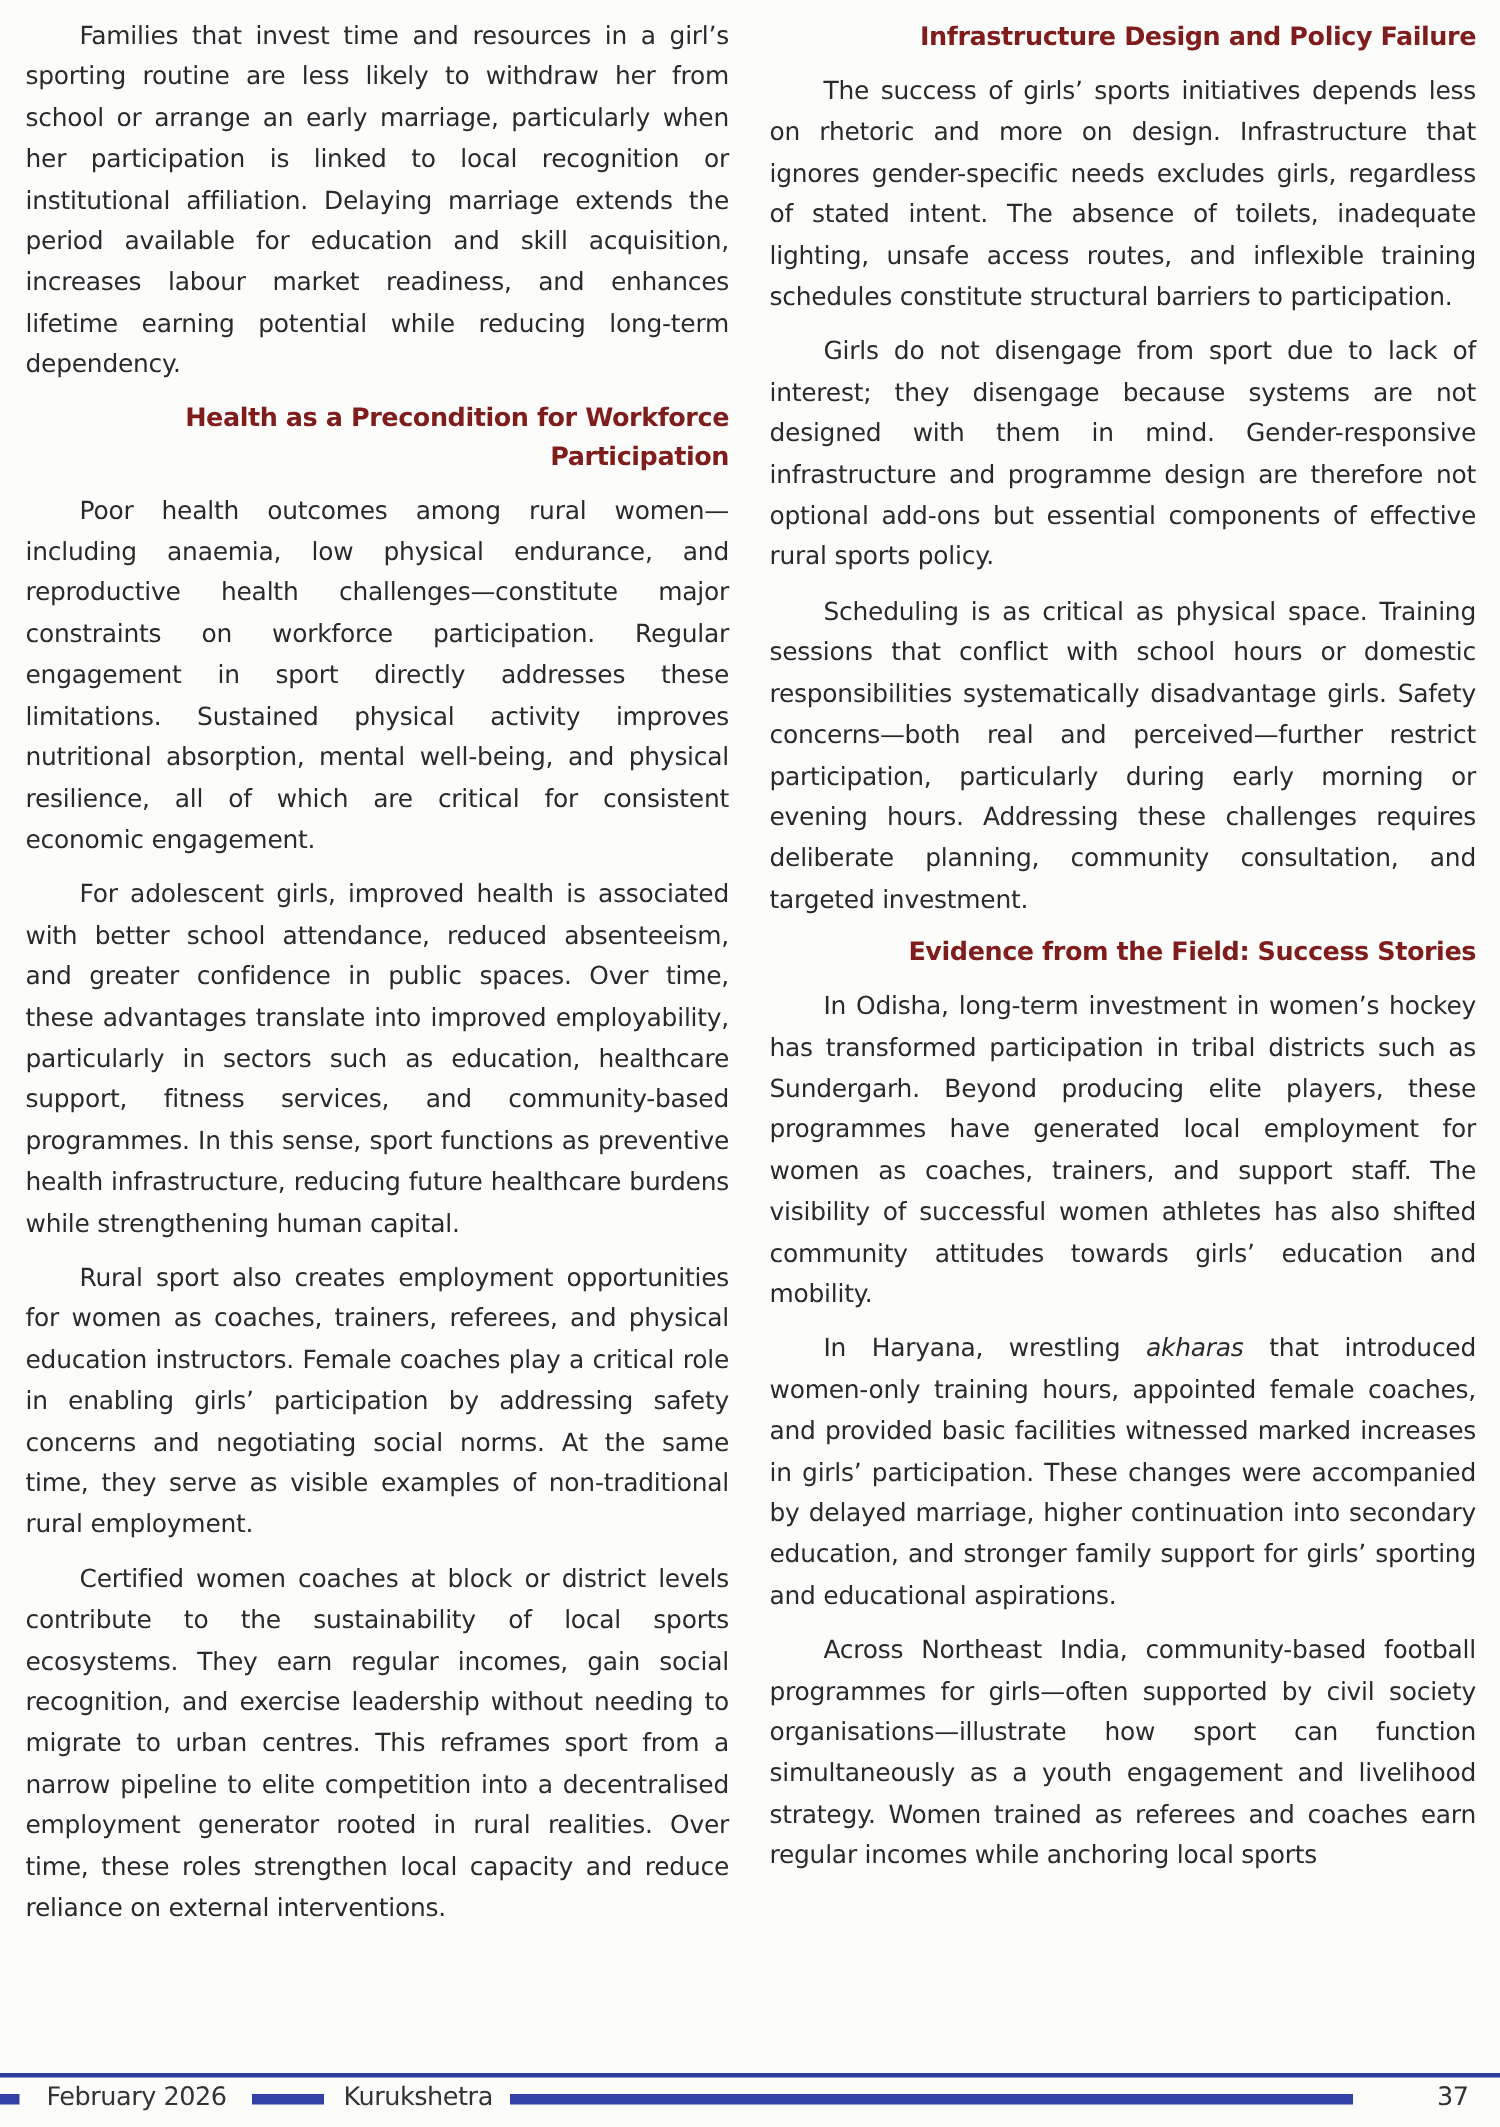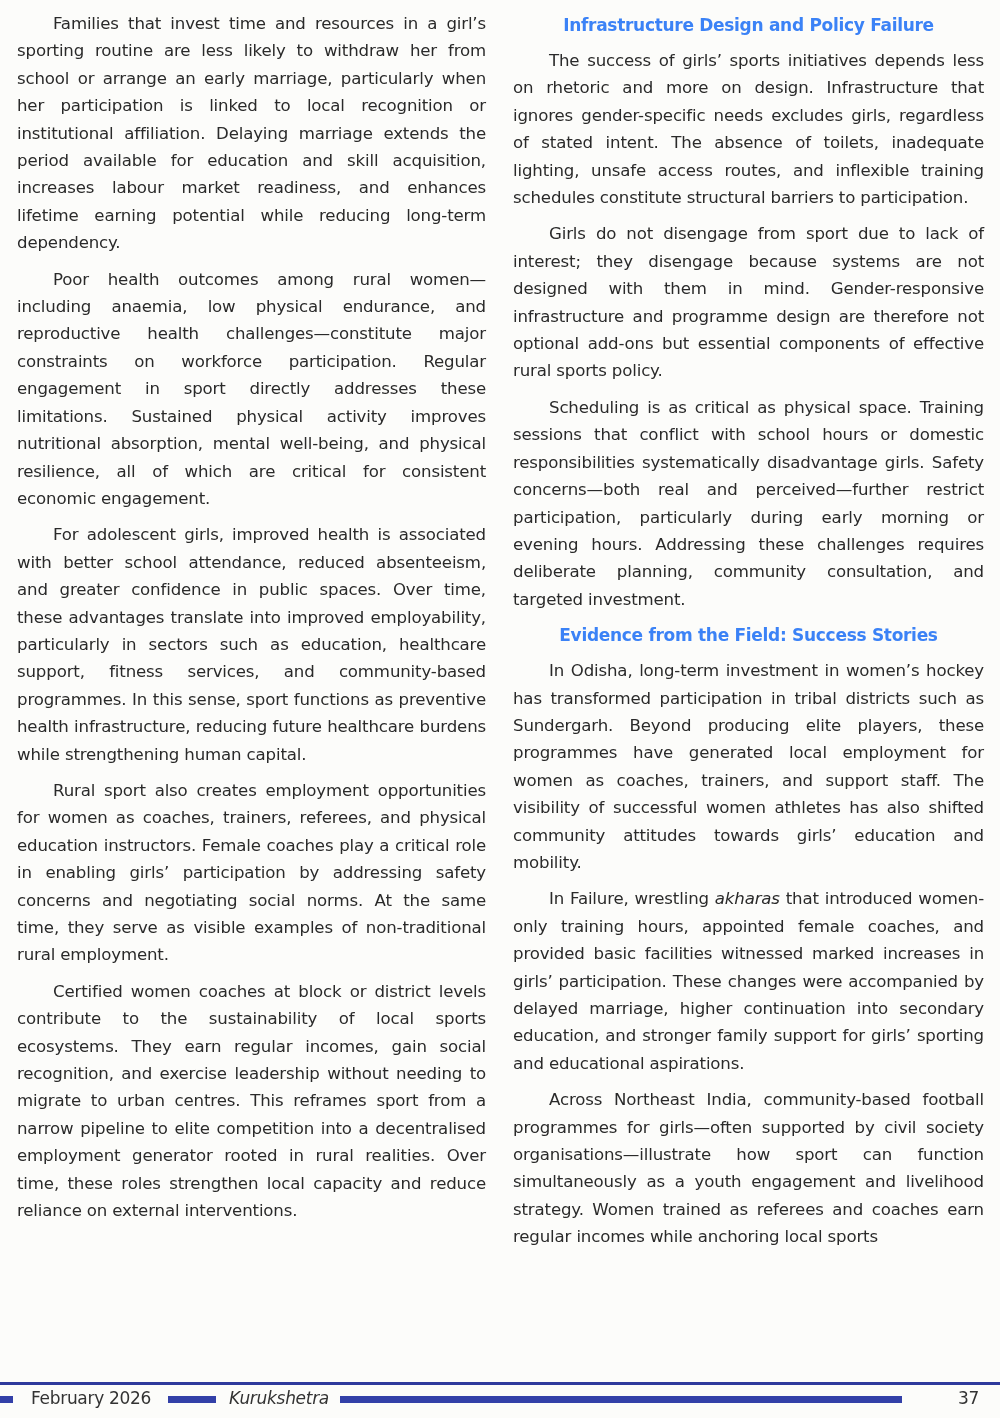--- a/index.html
+++ b/index.html
@@ -12,57 +12,58 @@
   .col {
     position: absolute; top: 10px;
     font-size: 16.6px; line-height: 27.4px;
     text-align: justify; letter-spacing: -0.15px;
   }
   .col.left { left: 17px; width: 469px; }
   .col.right { left: 513px; width: 471px; }
   .col p { margin: 0 0 9px 0; text-indent: 36px; }
   .col h2 {
     margin: 0 0 9px 0; font-size: 17px; font-weight: bold;
-    color: #3b82f6; line-height: 26px; letter-spacing: -0.3px; text-align: center;
+    color: #7f1d1d; line-height: 26px; letter-spacing: -0.3px; text-align: right;
   }
   .col.right h2:first-child { margin-top: 2px; }
   .footer-rule {
     position: absolute; left: 0; top: 1382px; width: 1000px; height: 3px;
     background: #2e3a9c;
   }
   .footer { position: absolute; left: 0; top: 1387px; width: 868px; height: 26px; }
   .footer .bar { position: absolute; top: 9px; height: 7px; background: #3340a8; }
   .footer .txt {
     position: absolute; top: 1px; font-size: 17px; color: #333;
     font-family: "DejaVu Sans", sans-serif; letter-spacing: -0.3px;
   }
 </style>
 </head>
 <body>
 
 <div class="col left">
   <p>Families that invest time and resources in a girl’s sporting routine are less likely to withdraw her from school or arrange an early marriage, particularly when her participation is linked to local recognition or institutional affiliation. Delaying marriage extends the period available for education and skill acquisition, increases labour market readiness, and enhances lifetime earning potential while reducing long-term dependency.</p>
+  <h2>Health as a Precondition for Workforce Participation</h2>
   <p>Poor health outcomes among rural women—including anaemia, low physical endurance, and reproductive health challenges—constitute major constraints on workforce participation. Regular engagement in sport directly addresses these limitations. Sustained physical activity improves nutritional absorption, mental well-being, and physical resilience, all of which are critical for consistent economic engagement.</p>
   <p>For adolescent girls, improved health is associated with better school attendance, reduced absenteeism, and greater confidence in public spaces. Over time, these advantages translate into improved employability, particularly in sectors such as education, healthcare support, fitness services, and community-based programmes. In this sense, sport functions as preventive health infrastructure, reducing future healthcare burdens while strengthening human capital.</p>
   <p>Rural sport also creates employment opportunities for women as coaches, trainers, referees, and physical education instructors. Female coaches play a critical role in enabling girls’ participation by addressing safety concerns and negotiating social norms. At the same time, they serve as visible examples of non-traditional rural employment.</p>
   <p>Certified women coaches at block or district levels contribute to the sustainability of local sports ecosystems. They earn regular incomes, gain social recognition, and exercise leadership without needing to migrate to urban centres. This reframes sport from a narrow pipeline to elite competition into a decentralised employment generator rooted in rural realities. Over time, these roles strengthen local capacity and reduce reliance on external interventions.</p>
 </div>
 
 <div class="col right">
   <h2>Infrastructure Design and Policy Failure</h2>
   <p>The success of girls’ sports initiatives depends less on rhetoric and more on design. Infrastructure that ignores gender-specific needs excludes girls, regardless of stated intent. The absence of toilets, inadequate lighting, unsafe access routes, and inflexible training schedules constitute structural barriers to participation.</p>
   <p>Girls do not disengage from sport due to lack of interest; they disengage because systems are not designed with them in mind. Gender-responsive infrastructure and programme design are therefore not optional add-ons but essential components of effective rural sports policy.</p>
   <p>Scheduling is as critical as physical space. Training sessions that conflict with school hours or domestic responsibilities systematically disadvantage girls. Safety concerns—both real and perceived—further restrict participation, particularly during early morning or evening hours. Addressing these challenges requires deliberate planning, community consultation, and targeted investment.</p>
   <h2>Evidence from the Field: Success Stories</h2>
   <p>In Odisha, long-term investment in women’s hockey has transformed participation in tribal districts such as Sundergarh. Beyond producing elite players, these programmes have generated local employment for women as coaches, trainers, and support staff. The visibility of successful women athletes has also shifted community attitudes towards girls’ education and mobility.</p>
-  <p><span>In Failure, wrestling </span><em>akharas</em><span> that introduced women-only training hours, appointed female coaches, and provided basic facilities witnessed marked increases in girls’ participation. These changes were accompanied by delayed marriage, higher continuation into secondary education, and stronger family support for girls’ sporting and educational aspirations.</span></p>
+  <p><span>In Haryana, wrestling </span><em>akharas</em><span> that introduced women-only training hours, appointed female coaches, and provided basic facilities witnessed marked increases in girls’ participation. These changes were accompanied by delayed marriage, higher continuation into secondary education, and stronger family support for girls’ sporting and educational aspirations.</span></p>
   <p>Across Northeast India, community-based football programmes for girls—often supported by civil society organisations—illustrate how sport can function simultaneously as a youth engagement and livelihood strategy. Women trained as referees and coaches earn regular incomes while anchoring local sports</p>
 </div>
 
 <div class="footer-rule"></div>
 <div class="footer">
   <div class="bar" style="left:0; width:13px;"></div>
   <span class="txt" style="left:31px;">February 2026</span>
   <div class="bar" style="left:168px; width:48px;"></div>
-  <span class="txt" style="left:229px;font-style:italic;">Kurukshetra</span>
+  <span class="txt" style="left:229px;">Kurukshetra</span>
   <div class="bar" style="left:340px; width:562px;"></div>
   <span class="txt" style="left:958px;text-align:center;">37</span>
 </div>
 
 </body></html>

